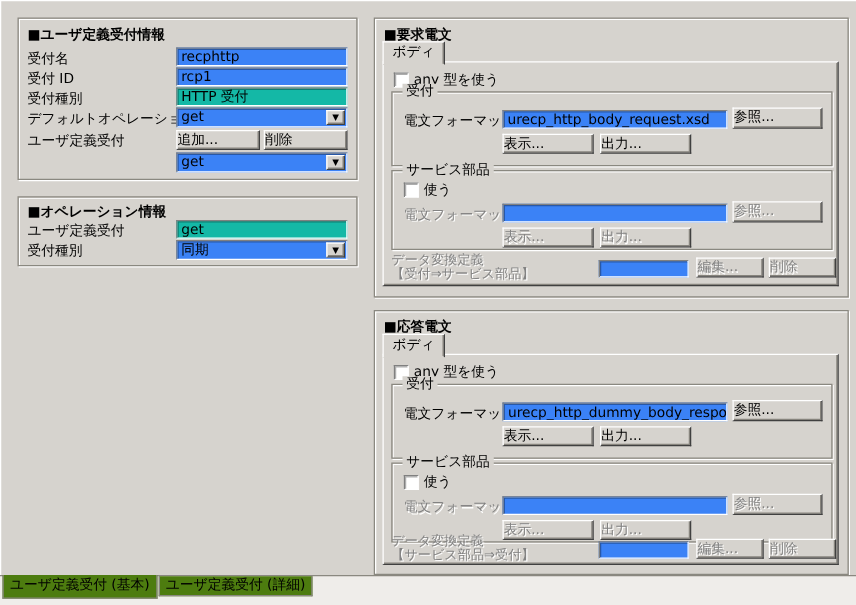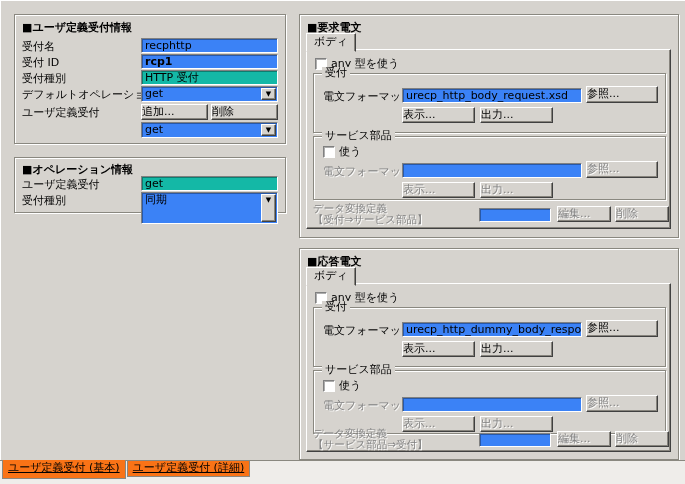--- a/index.html
+++ b/index.html
@@ -77,39 +77,38 @@
     box-shadow:inset -1px -1px 0 #87847d;
     box-sizing:border-box;
   }
   .convlabel{position:absolute;line-height:11px;font-size:10.5px;white-space:nowrap;}
   .bottomstrip{
     position:absolute;left:0;top:460px;width:685px;height:24px;
     background:#efedea;border-top:1px solid #8a8880;
     display:flex;align-items:flex-start;padding-left:2px;box-sizing:border-box;
   }
   .btab{
-    position:relative;background:#f97316;
+    position:relative;background:#4d7c0f;
     border:1px solid #8a8880;border-top:none;
     padding:0 5px;height:15px;line-height:14px;white-space:nowrap;
     margin-right:1px;
-    text-decoration:underline;
   }
   .btab.active{margin-top:-1px;height:18px;line-height:16px;z-index:1;}
 </style>
 </head>
 <body>
 
 <div class="panel" style="left:14px;top:14px;width:270px;height:128px">
   <div class="ptitle" style="left:7px;top:5px">■ユーザ定義受付情報</div>
 
   <div class="lbl" style="left:7px;top:26px">受付名</div>
   <input class="sunken tfield" style="left: 126px; top: 23px; width: 137px; height: 15px;" value="recphttp">
 
   <div class="lbl" style="left:7px;top:42px">受付 ID</div>
-  <input class="sunken tfield" style="left: 126px; top: 39px; width: 137px; height: 15px; font-weight: bold;" value="rcp1">
+  <input class="sunken tfield" style="left: 126px; top: 39px; width: 137px; height: 15px;" value="rcp1">
 
   <div class="lbl" style="left:7px;top:58px">受付種別</div>
   <div class="sunken tfield ro" style="left:126px;top:55px;width:137px;height:15px">HTTP 受付</div>
 
   <div class="lbl" style="left:7px;top:74px">デフォルトオペレーション名</div>
   <div class="combo sunken" style="left:126px;top:71px;width:137px;height:16px">
     <span class="combo-text">get</span>
     <span class="combo-arrow raised">▼</span>
   </div>
 
@@ -123,21 +122,21 @@
   </div>
 </div>
 
 <div class="panel" style="left:14px;top:157px;width:270px;height:54px">
   <div class="ptitle" style="left:7px;top:4px">■オペレーション情報</div>
 
   <div class="lbl" style="left:7px;top:21px">ユーザ定義受付</div>
   <div class="sunken tfield ro" style="left:126px;top:18px;width:137px;height:15px">get</div>
 
   <div class="lbl" style="left:7px;top:37px">受付種別</div>
-  <div class="combo sunken" style="left:126px;top:34px;width:137px;height:32px">
+  <div class="combo sunken" style="left:126px;top:34px;width:137px;height:16px">
     <span class="combo-text">同期</span>
     <span class="combo-arrow raised">▼</span>
   </div>
 </div>
 
 <div class="panel" style="left:299px;top:14px;width:378px;height:222px">
   <div class="ptitle" style="left:7px;top:5px">■要求電文</div>
   <div class="tab" style="left:6px;top:18px">ボディ</div>
   <div class="tabpage" style="left:6px;top:34px;width:365px;height:180px">
 

